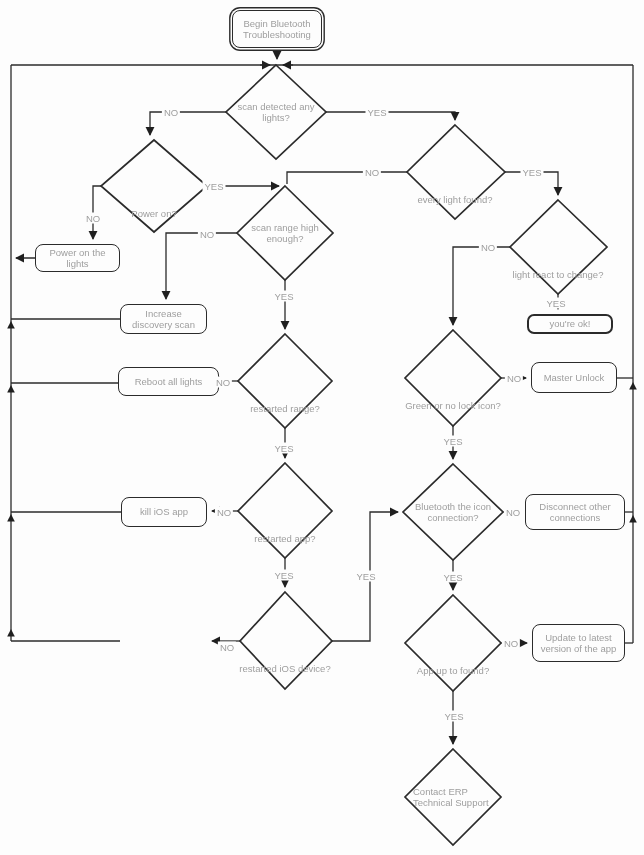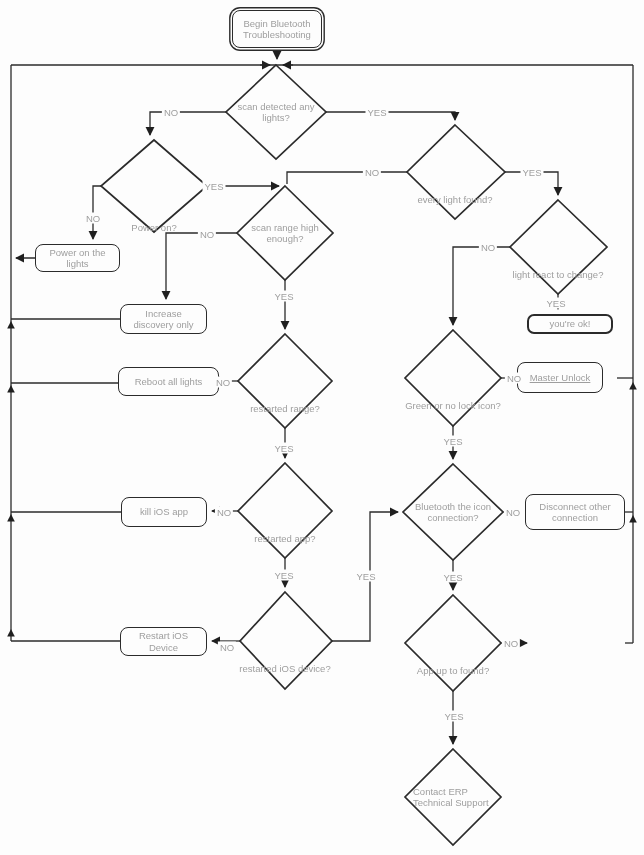--- a/index.html
+++ b/index.html
@@ -110,30 +110,30 @@
       <polygon points="453,464 503,512 453,560 403,512"></polygon>
       <polygon points="285,592 332,641 285,689 240,641"></polygon>
       <polygon points="453,595 501,643 453,691 405,643"></polygon>
       <polygon points="453,749 501,797 453,845 405,797"></polygon>
     </g>
   </svg>
 
   <div class="node start" style="left:232px;top:10px;width:90px;height:38px;">Begin Bluetooth Troubleshooting</div>
 
   <div class="node" style="left:35px;top:244px;width:85px;height:28px;">Power on the lights</div>
-  <div class="node" style="left:120px;top:304px;width:87px;height:30px;">Increase discovery only</div>
+  <div class="node" style="left:120px;top:304px;width:87px;height:30px;">Increase discovery scan</div>
   <div class="node" style="left:118px;top:367px;width:101px;height:29px;">Reboot all lights</div>
   <div class="node" style="left:121px;top:497px;width:86px;height:30px;">kill iOS app</div>
-  <div class="node" style="left:120px;top:627px;width:87px;height:29px;">Restart iOS Device</div>
   <div class="node terminal" style="left:527px;top:314px;width:86px;height:20px;">you're ok!</div>
-  <div class="node" style="left:517px;top:362px;width:86px;height:31px;text-decoration:underline;">Master Unlock</div>
-  <div class="node" style="left:525px;top:494px;width:100px;height:36px;">Disconnect other connection</div>
+  <div class="node" style="left:531px;top:362px;width:86px;height:31px;">Master Unlock</div>
+  <div class="node" style="left:525px;top:494px;width:100px;height:36px;">Disconnect other connections</div>
+  <div class="node" style="left:532px;top:624px;width:93px;height:38px;">Update to latest version of the app</div>
 
   <div class="dlabel" style="left:276px;top:112px;width:84px;">scan detected any lights?</div>
-  <div class="dlabel nowrap" style="left:154px;top:200px;">Power on?</div>
+  <div class="dlabel nowrap" style="left:154px;top:186px;">Power on?</div>
   <div class="dlabel" style="left:285px;top:233px;width:78px;">scan range high enough?</div>
   <div class="dlabel nowrap" style="left:455px;top:172px;">every light found?</div>
   <div class="dlabel nowrap" style="left:558px;top:247px;">light react to change?</div>
   <div class="dlabel nowrap" style="left:285px;top:381px;">restarted range?</div>
   <div class="dlabel nowrap" style="left:453px;top:378px;">Green or no lock icon?</div>
   <div class="dlabel nowrap" style="left:285px;top:511px;">restarted app?</div>
   <div class="dlabel" style="left:453px;top:512px;width:86px;">Bluetooth the icon connection?</div>
   <div class="dlabel nowrap" style="left:285px;top:641px;">restarted iOS device?</div>
   <div class="dlabel nowrap" style="left:453px;top:643px;">App up to found?</div>
   <div class="dlabel leftal" style="left:453px;top:797px;width:80px;">Contact ERP Technical Support</div>

